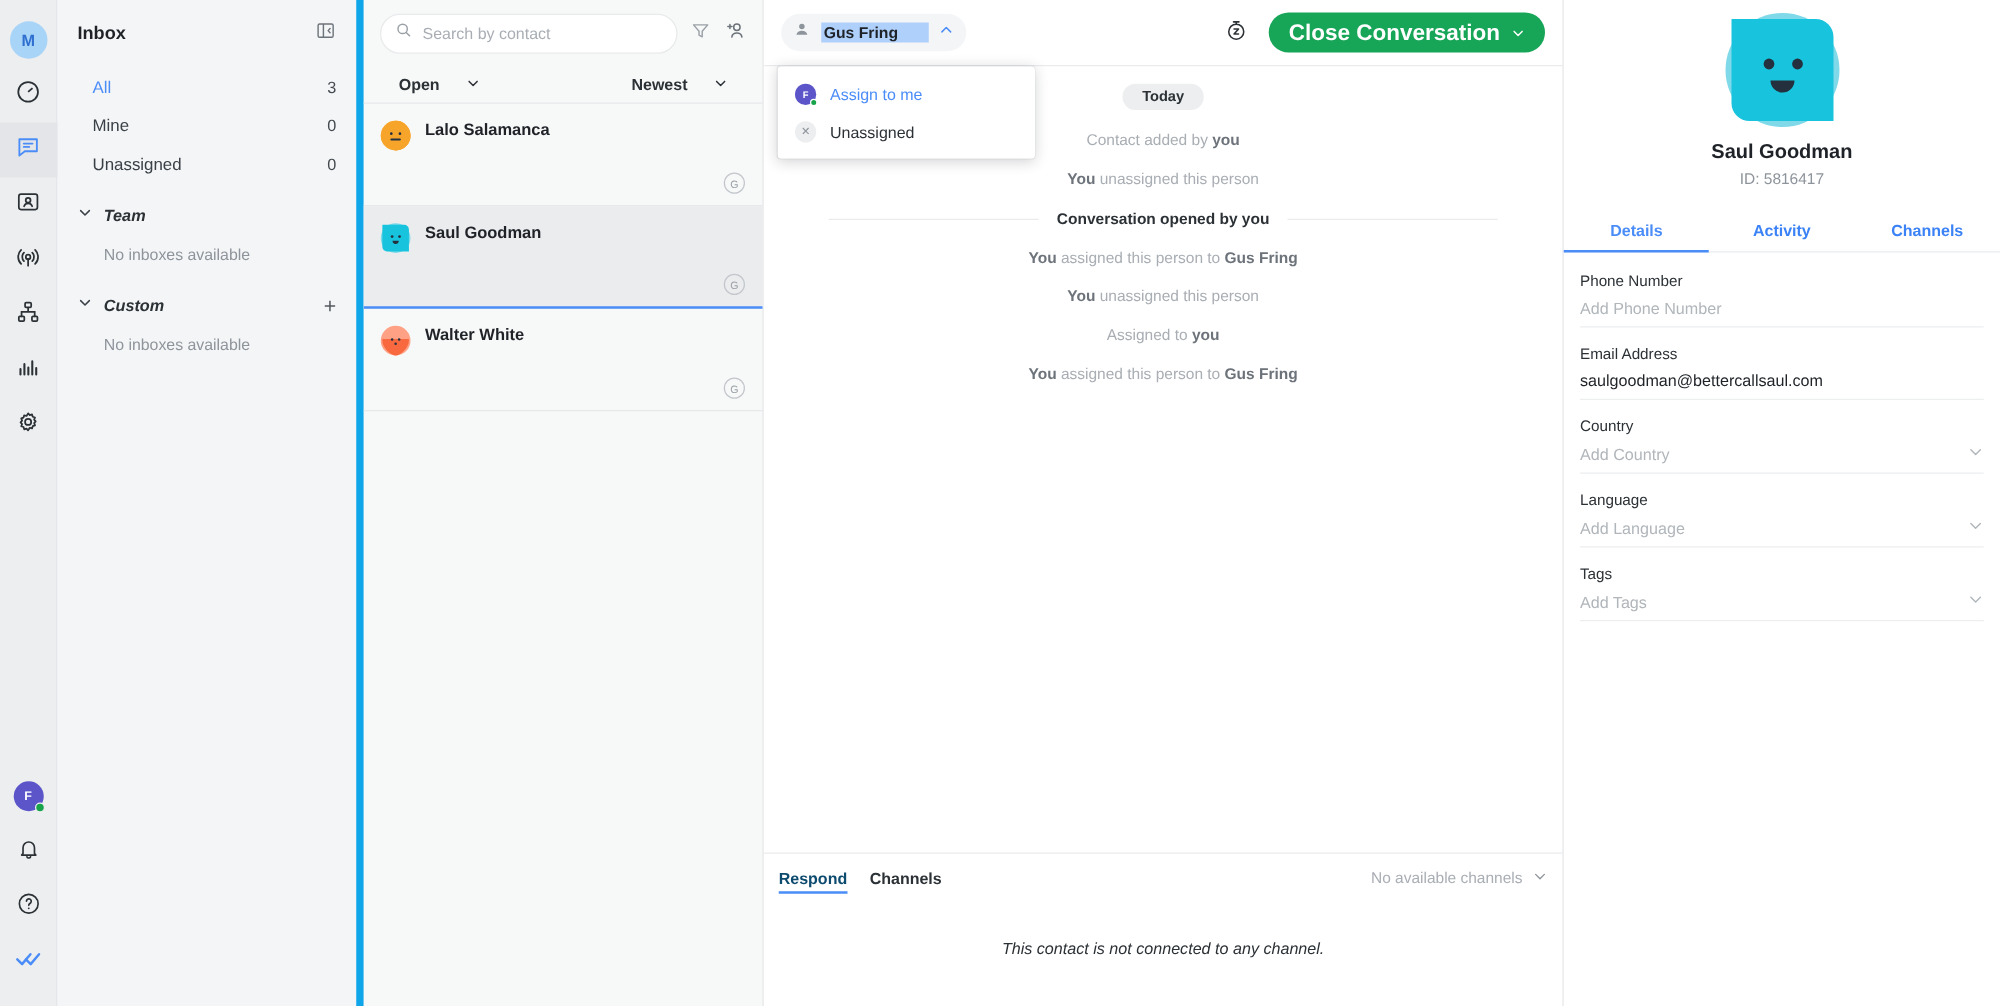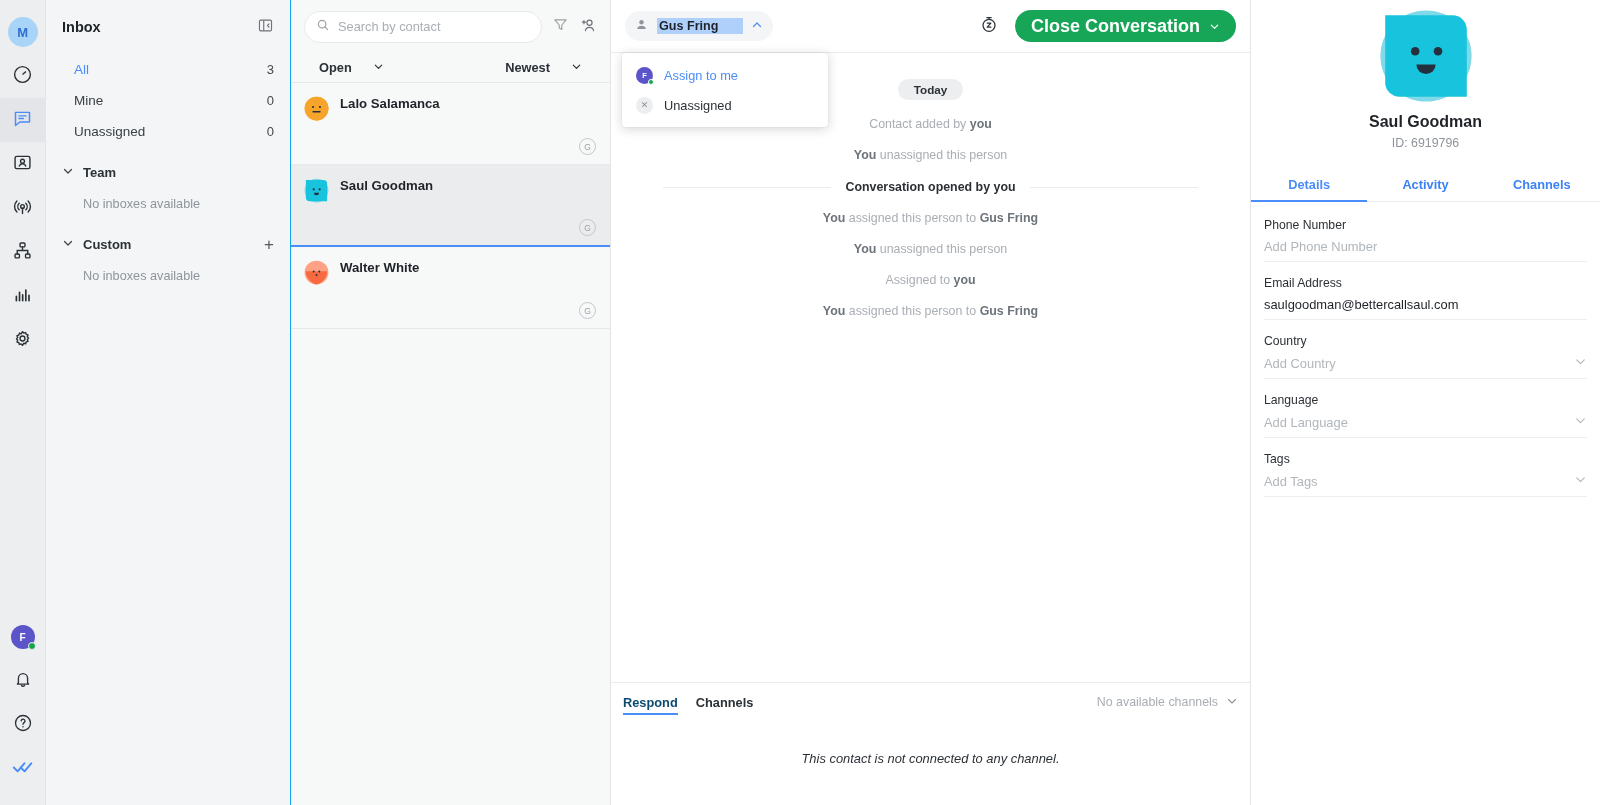--- a/index.html
+++ b/index.html
@@ -44,39 +44,39 @@
   .rail-avatar .dot {
     position: absolute; right: -1px; bottom: -1px;
     width: 8px; height: 8px; border-radius: 50%;
     background: #16a34a; border: 1.5px solid #eceef0;
   }
 
   
   .inbox {
     width: 245px; flex: 0 0 245px; height: 805px;
     background: #f4f5f6;
-    border-right: 1px solid #0ea5e9;
+    border-right: 6px solid #0ea5e9;
     padding: 0 16px;
   }
   .inbox-head {
     height: 54px; display: flex; align-items: center; justify-content: space-between;
   }
   .inbox-title { font-size: 14.5px; font-weight: 700; color: #1f2328; }
   .collapse-btn { cursor: pointer; display: flex; align-items: center; }
   .inbox-row {
     height: 31px; display: flex; align-items: center; justify-content: space-between;
     cursor: pointer; font-size: 13.5px; color: #3a4047; margin-left: 12px;
   }
   .inbox-row.active .lbl { color: #4b8df8; }
   .inbox-row .cnt { font-size: 13px; color: #44494f; }
   .group-head {
     height: 34px; display: flex; align-items: center; justify-content: space-between;
     margin-top: 8px; cursor: pointer;
   }
-  .group-left { display: flex; align-items: center; gap: 9px; }
+  .group-left { display: flex; align-items: center; gap: 9px; font-style: italic; }
   .group-title { font-size: 13px; font-weight: 700; color: #2c3136; }
   .group-empty { font-size: 12.7px; color: #8e949b; padding-left: 21px; height: 30px; display: flex; align-items: center; }
   .plus-btn { font-size: 17px; color: #55595f; line-height: 1; cursor: pointer; font-weight: 400; }
 
   
   .convlist {
     width: 320px; flex: 0 0 320px; height: 805px;
     background: #f7f8f8;
     border-right: 1px solid #e2e4e7;
     display: flex; flex-direction: column;
@@ -166,21 +166,21 @@
     border-radius: 50%; background: #16a34a; border: 1px solid #fff;
   }
   .menu-x {
     width: 17px; height: 17px; border-radius: 50%; background: #eceef0;
     color: #8e949b; font-size: 9px; display: flex; align-items: center;
     justify-content: center; flex: 0 0 17px;
   }
 
   .thread { flex: 1 1 auto; overflow: hidden; padding-top: 14px; }
   .day-chip {
-    margin: 12px auto; width: fit-content; background: #eceef0;
+    margin: 0 auto; width: fit-content; background: #eceef0;
     border-radius: 13px; padding: 4px 16px;
     font-size: 11.7px; font-weight: 700; color: #2c3136;
   }
   .sys { text-align: center; font-size: 12.4px; color: #a9aeb4; margin-top: 17px; }
   .sys b { color: #6d737a; font-weight: 700; }
   .sys-rule {
     display: flex; align-items: center; gap: 14px; margin: 18px 52px 0 52px;
   }
   .sys-rule .line { flex: 1 1 auto; height: 1px; background: #e9ebed; }
   .sys-rule .txt { font-size: 12.4px; font-weight: 700; color: #2c3136; white-space: nowrap; }
@@ -599,21 +599,21 @@
       <div class="profile-av">
         <svg width="96" height="96" viewBox="0 0 40 40">
           <circle cx="20" cy="20" r="19" fill="#7fd9e8"></circle>
           <path d="M3 3h28a6 6 0 016 6v28H9a6 6 0 01-6-6z" fill="#18c4dd"></path>
           <ellipse cx="15.5" cy="18" rx="1.8" ry="1.8" fill="#24303d"></ellipse>
           <ellipse cx="25" cy="18" rx="1.8" ry="1.8" fill="#24303d"></ellipse>
           <path d="M16 23.5h8a4 4 0 01-8 0z" fill="#24303d"></path>
         </svg>
       </div>
       <div class="profile-name">Saul Goodman</div>
-      <div class="profile-id">ID: 6919796</div>
+      <div class="profile-id">ID: 5816417</div>
     </div>
 
     <div class="dtabs">
       <div class="dtab active">Details</div>
       <div class="dtab">Activity</div>
       <div class="dtab">Channels</div>
     </div>
 
     <div class="fields">
       <div class="field">

